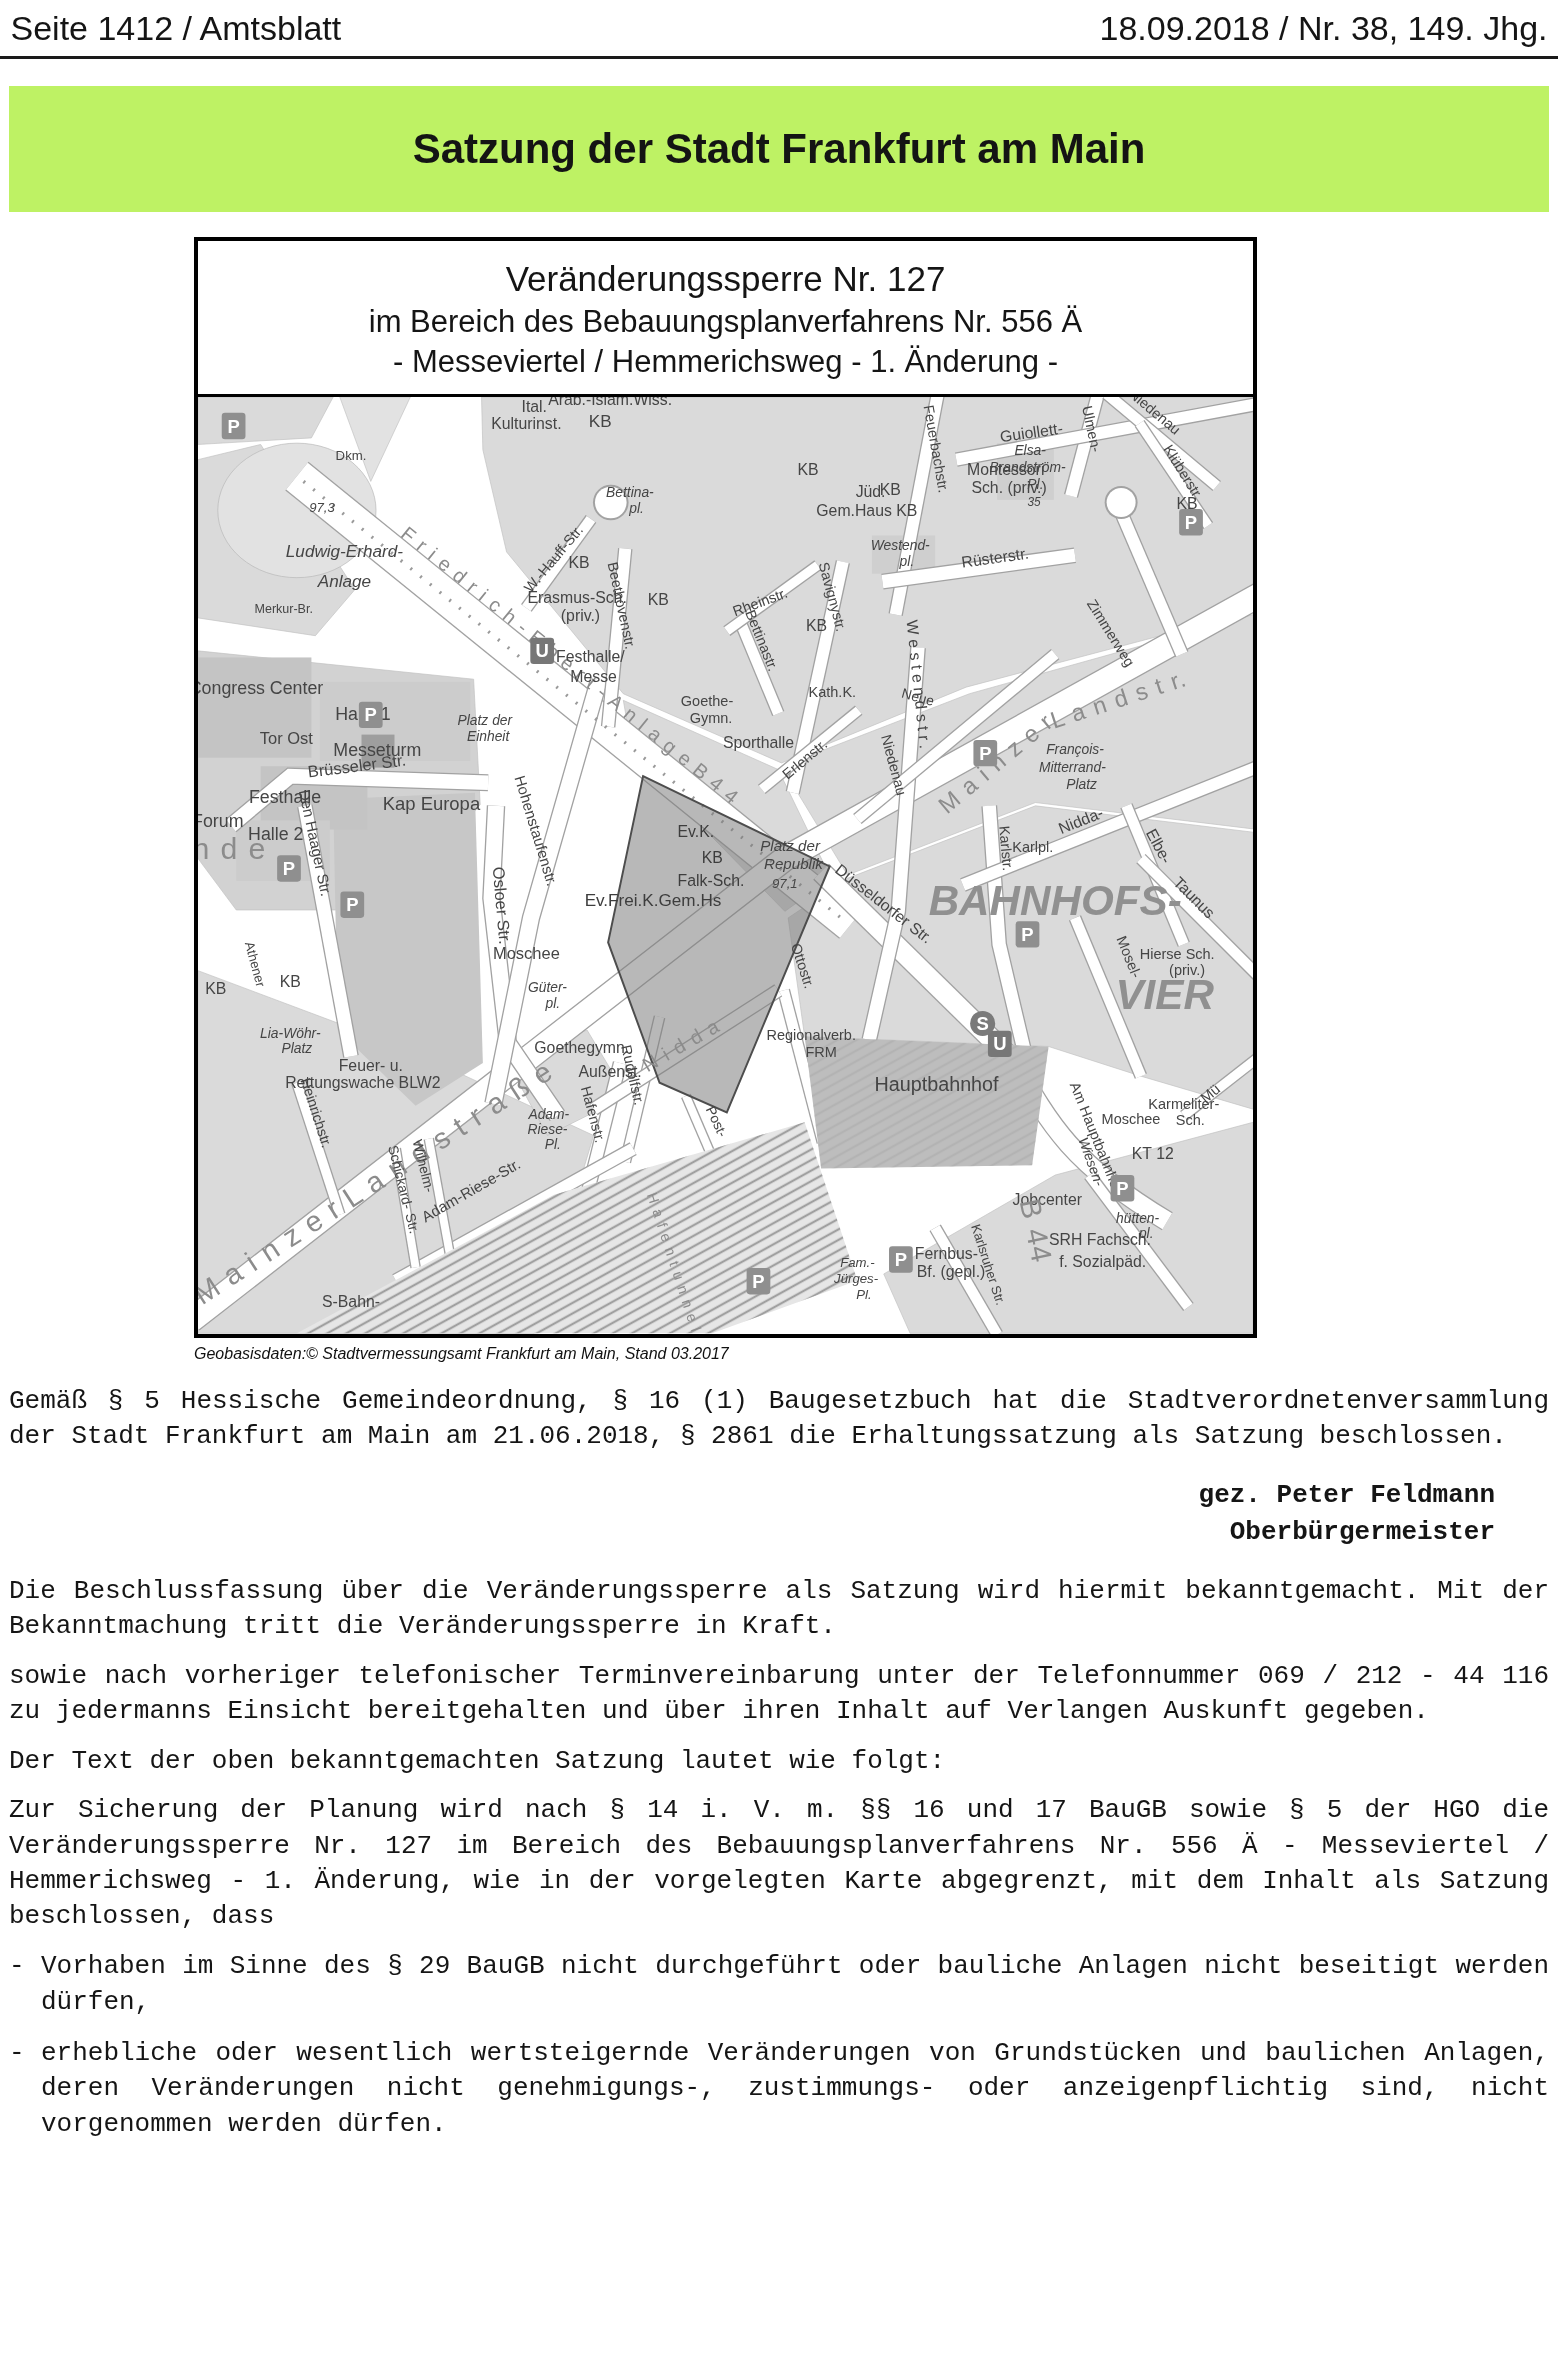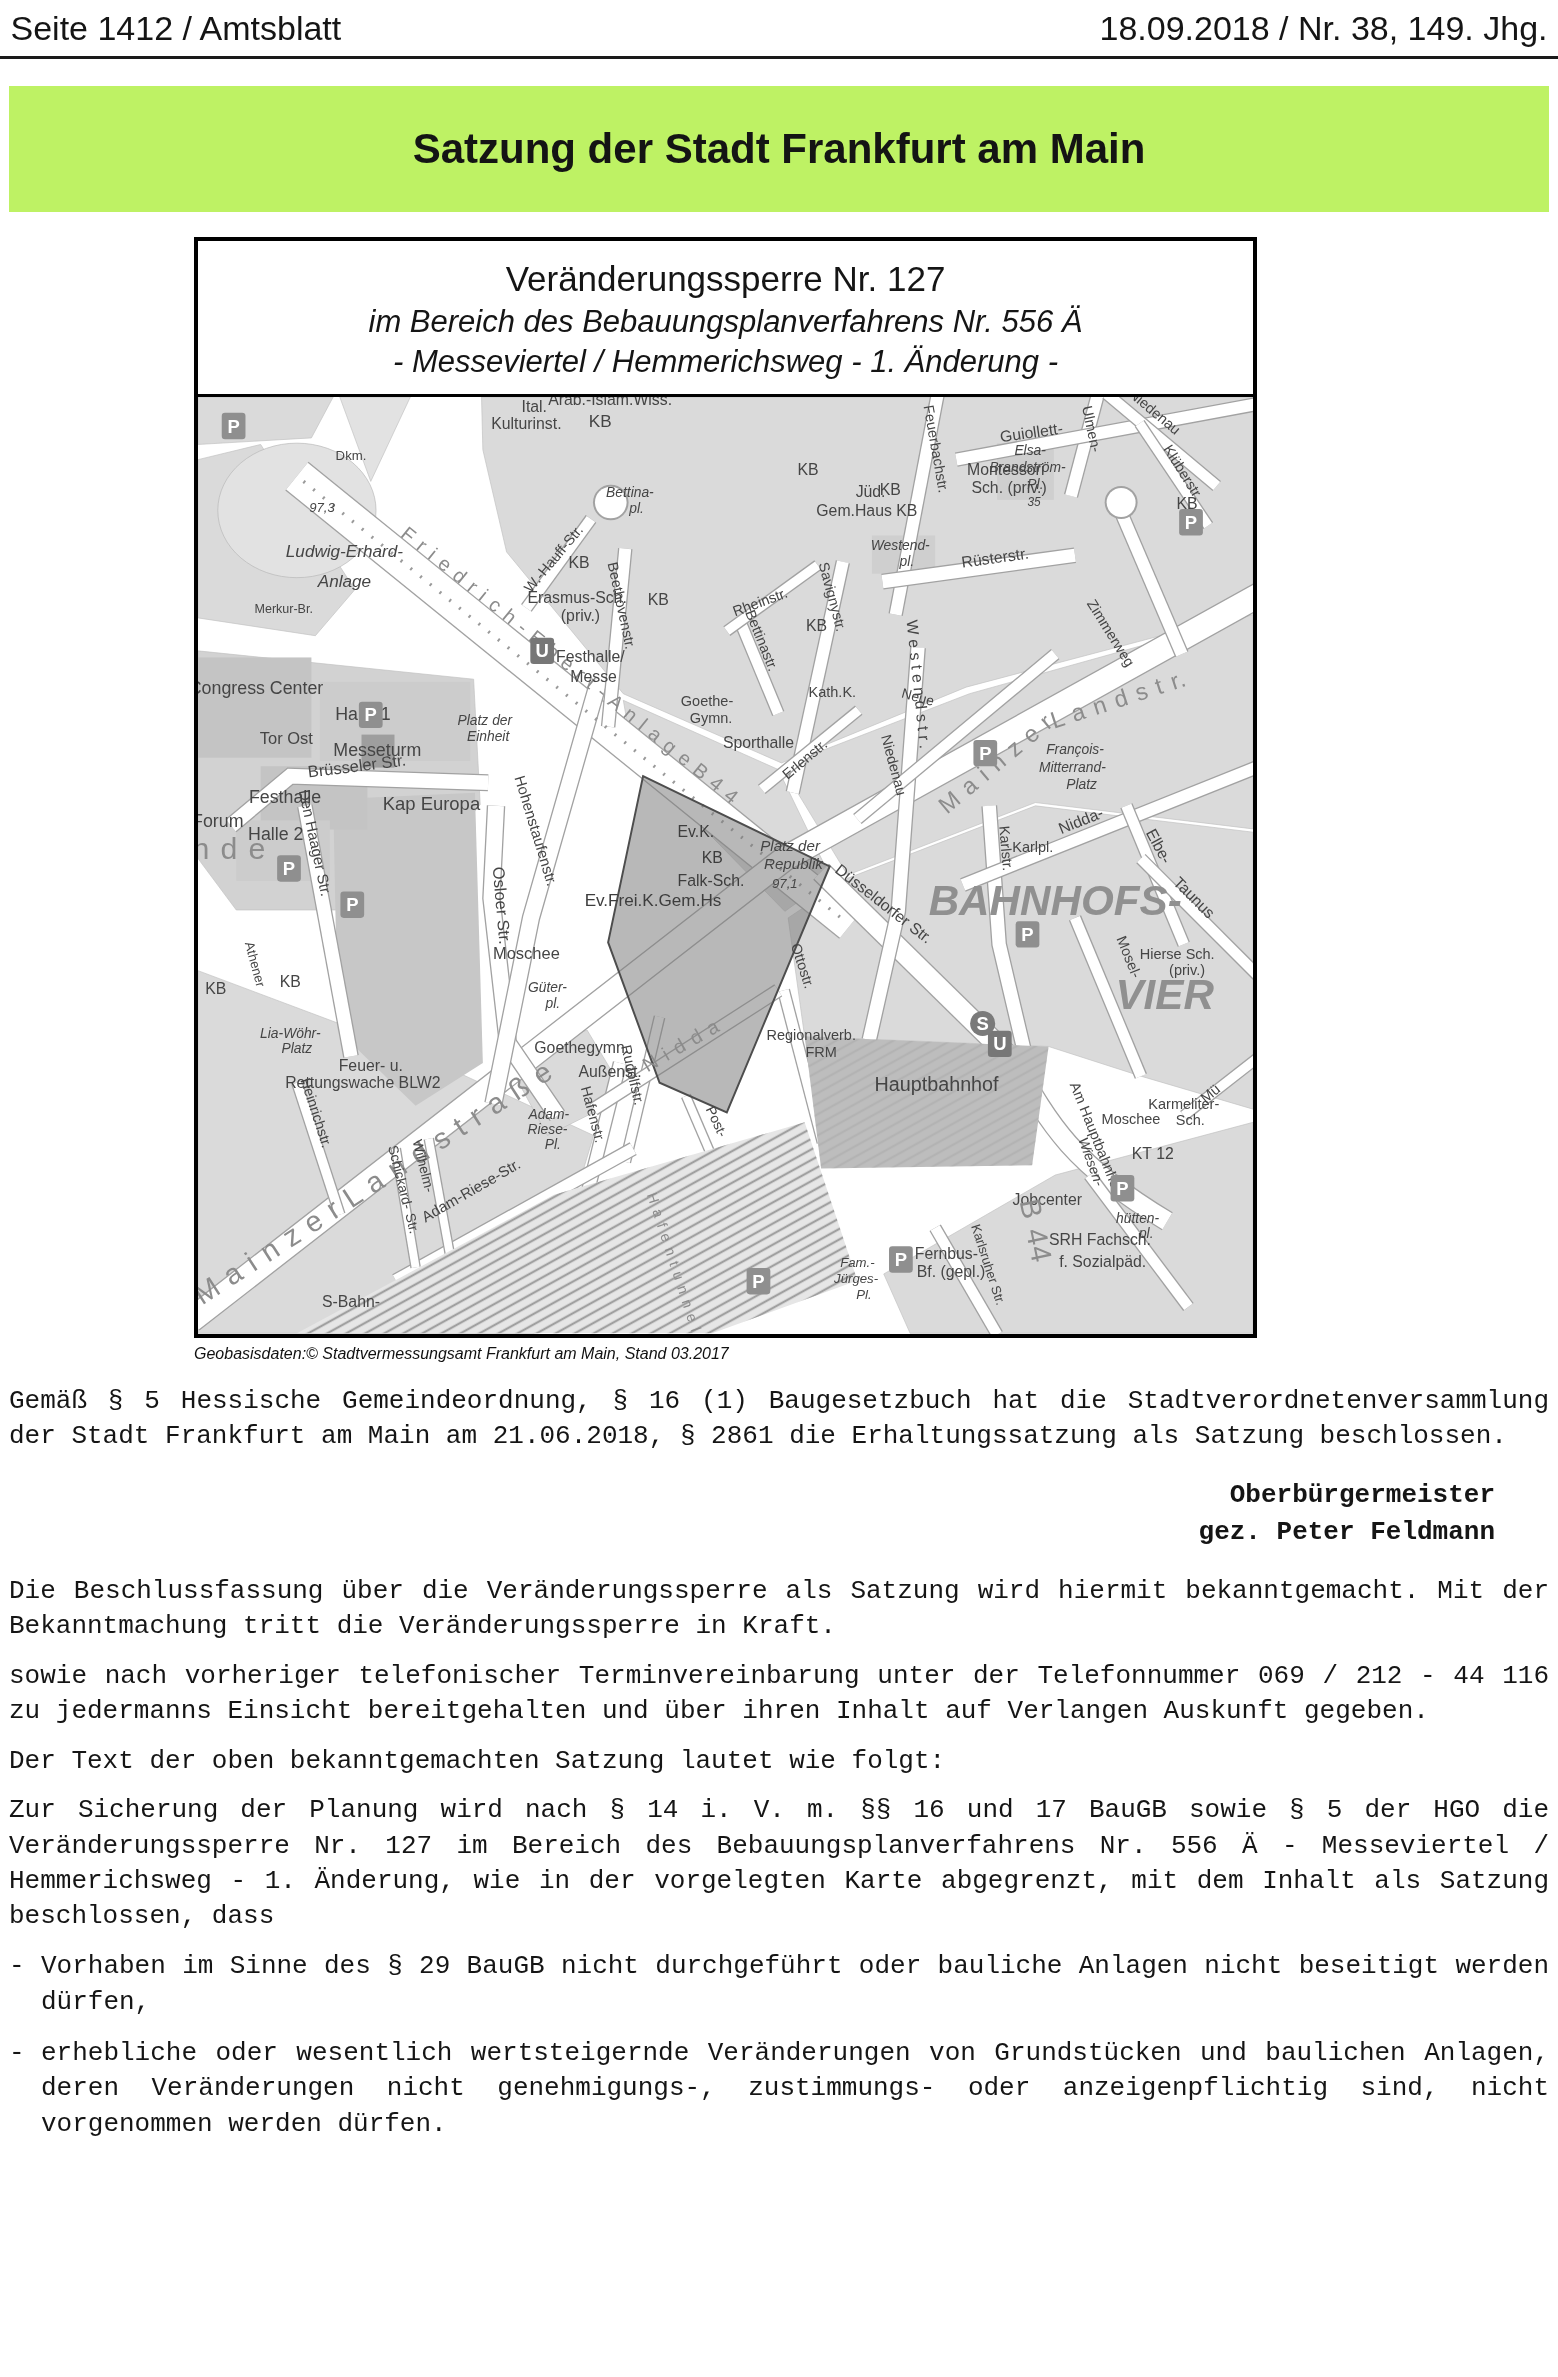--- a/index.html
+++ b/index.html
@@ -5,21 +5,21 @@
   html,body{margin:0;padding:0;background:#ffffff;}
   body{width:1558px;min-height:2377px;font-family:"Liberation Sans",sans-serif;color:#151515;}
   .header{display:flex;justify-content:space-between;align-items:flex-end;
           padding:9px 10.5px 7.5px 10.5px;font-size:34px;border-bottom:3.8px solid #1a1a1a;}
   .banner{margin:27px 9px 0 9px;height:126px;background:#bef264;
           display:flex;align-items:center;justify-content:center;}
   .banner .t{font-size:42px;font-weight:bold;color:#141414;}
   .map-box{box-sizing:border-box;width:1063px;margin:25.6px 0 0 194px;border:4.5px solid #000;}
   .map-title{text-align:center;padding:15px 7.5px 12px 7.5px;border-bottom:3.8px solid #000;line-height:1.3;}
   .map-title .l1{font-size:35px;}
-  .map-title .l2,.map-title .l3{font-size:31px;font-style:italic;}
+  .map-title .l2,.map-title .l3{font-size:31px;}
   .map-svg{display:block;width:100%;height:auto;background:#ffffff;}
   .caption{margin:7.5px 0 0 194px;font-size:16px;color:#111;font-style:italic;}
   .body-text{padding:21px 9px 22.6px 9px;font-size:26px;line-height:1.36;font-family:Liberation Mono, monospace;}
   .para{text-align:justify;margin:0 0 14.3px 0;}
   .signature{text-align:right;font-weight:bold;margin:22.6px 54px 22.6px 0;line-height:1.42;}
   .bullet{display:flex;margin:0 0 16px 0;}
   .bullet .dash{width:32px;flex:none;}
   .bullet .txt{flex:1;text-align:justify;}
   svg text{font-family:"Liberation Sans",sans-serif;}
 </style>
@@ -366,22 +366,22 @@
         </g>
       </g>
   </svg>
 </div>
 
 <div class="caption">Geobasisdaten:© Stadtvermessungsamt Frankfurt am Main, Stand 03.2017</div>
 
 <div class="body-text" id="body-text">
     <div class="para">Gemäß § 5 Hessische Gemeindeordnung, § 16 (1) Baugesetzbuch hat die Stadtverordnetenversammlung der Stadt Frankfurt am Main am 21.06.2018, § 2861 die Erhaltungssatzung als Satzung beschlossen.</div>
     <div class="signature">
+      <div>gez. Peter Feldmann</div>
       <div>Oberbürgermeister</div>
-      <div>gez. Peter Feldmann</div>
     </div>
     <div class="para">Die Beschlussfassung über die Veränderungssperre als Satzung wird hiermit bekanntgemacht. Mit der Bekanntmachung tritt die Veränderungssperre in Kraft.</div>
     <div class="para">sowie nach vorheriger telefonischer Terminvereinbarung unter der Telefonnummer 069 / 212 - 44 116 zu jedermanns Einsicht bereitgehalten und über ihren Inhalt auf Verlangen Auskunft gegeben.</div>
     <div class="para">Der Text der oben bekanntgemachten Satzung lautet wie folgt:</div>
     <div class="para">Zur Sicherung der Planung wird nach § 14 i. V. m. §§ 16 und 17 BauGB sowie § 5 der HGO die Veränderungs­sperre Nr. 127 im Bereich des Bebauungsplanverfahrens Nr. 556 Ä - Messeviertel / Hemmerichsweg - 1. Ände­rung, wie in der vorgelegten Karte abgegrenzt, mit dem Inhalt als Satzung beschlossen, dass</div>
     <div class="bullet">
       <div class="dash">-</div>
       <div class="txt">Vorhaben im Sinne des § 29 BauGB nicht durchgeführt oder bauliche Anlagen nicht beseitigt werden dürfen,</div>
     </div>
     <div class="bullet">

